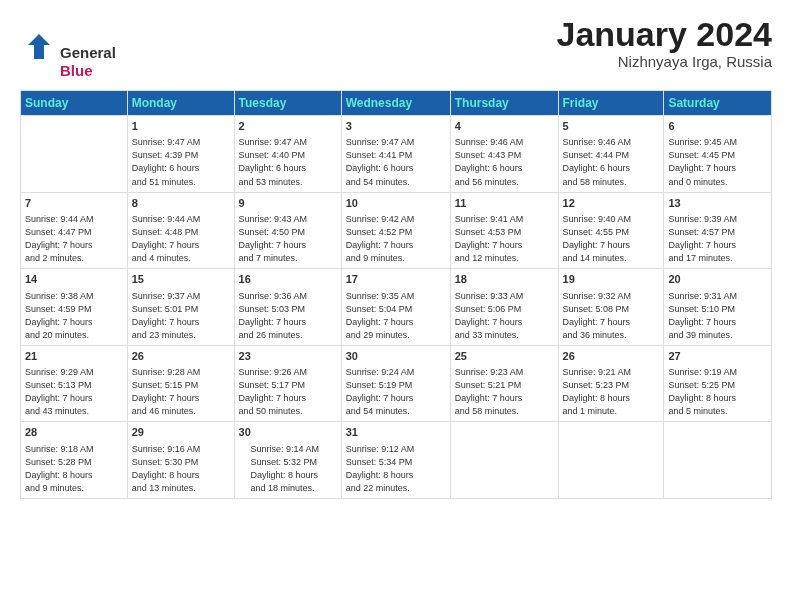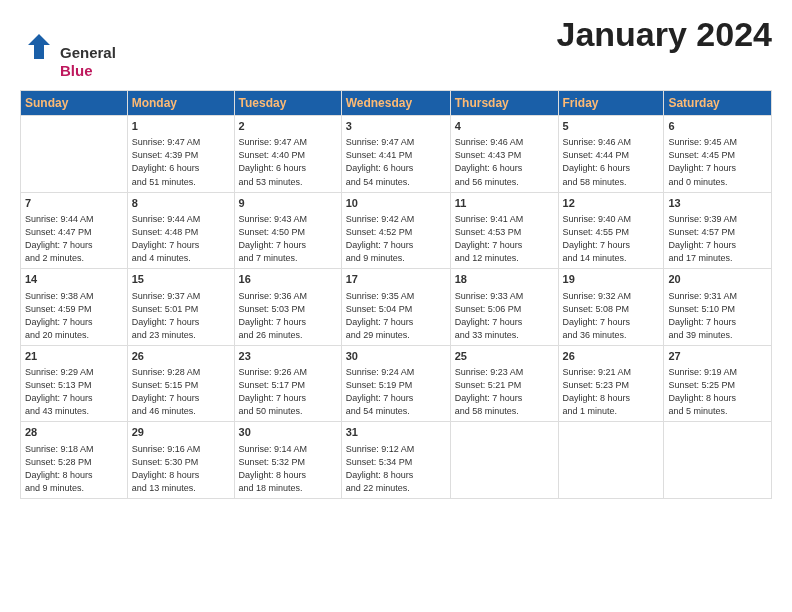--- a/index.html
+++ b/index.html
@@ -37,21 +37,21 @@
       font-size: 15px;
       color: #444;
     }
     .calendar {
       width: 100%;
       border-collapse: collapse;
       font-size: 10px;
     }
     .calendar th {
       background: #1a5fa8;
-      color: #fdba74;
+      color: #5eead4;
       padding: 5px 4px;
       text-align: left;
       font-size: 12px;
       font-weight: bold;
       border: 1px solid #ddd;
     }
     .calendar td {
       border: 1px solid #ddd;
       vertical-align: top;
       padding: 3px 4px;
@@ -82,20 +82,21 @@
         <svg width="38" height="38" viewBox="0 0 38 38">
           <polygon points="19,5 30,16 24,16 24,30 14,30 14,16 8,16" fill="#1a5fa8"></polygon>
         </svg>
         <div style="margin-left: 2px;">
           <div style="font-size: 15px; font-weight: bold; color: rgb(51, 51, 51); line-height: 1.2; margin-top: 28px;">General</div>
           <div style="font-size: 15px; font-weight: bold; color: #be185d; line-height: 1.2;">Blue</div>
         </div>
       </div>
     <div class="title-block">
       <div class="calendar-title">January 2024</div>
+      <div class="calendar-subtitle">Nizhnyaya Irga, Russia</div>
     </div>
   </div>
 
   <table class="calendar">
     <thead>
       <tr>
         <th>Sunday</th>
         <th>Monday</th>
         <th>Tuesday</th>
         <th>Wednesday</th>
@@ -313,21 +314,21 @@
           </td>
           <td>
             <span class="day-number">29</span>
             <div class="day-info" style="white-space: pre-line;">Sunrise: 9:16 AM
 Sunset: 5:30 PM
 Daylight: 8 hours
 and 13 minutes.</div>
           </td>
           <td>
             <span class="day-number">30</span>
-            <div class="day-info" style="white-space: pre-line;">Sunrise: 9:14 AM
+            <div class="day-info" style="white-space: pre-line; margin-left: 12px;">Sunrise: 9:14 AM
 Sunset: 5:32 PM
 Daylight: 8 hours
 and 18 minutes.</div>
           </td>
           <td>
             <span class="day-number">31</span>
             <div class="day-info" style="white-space: pre-line;">Sunrise: 9:12 AM
 Sunset: 5:34 PM
 Daylight: 8 hours
 and 22 minutes.</div>

